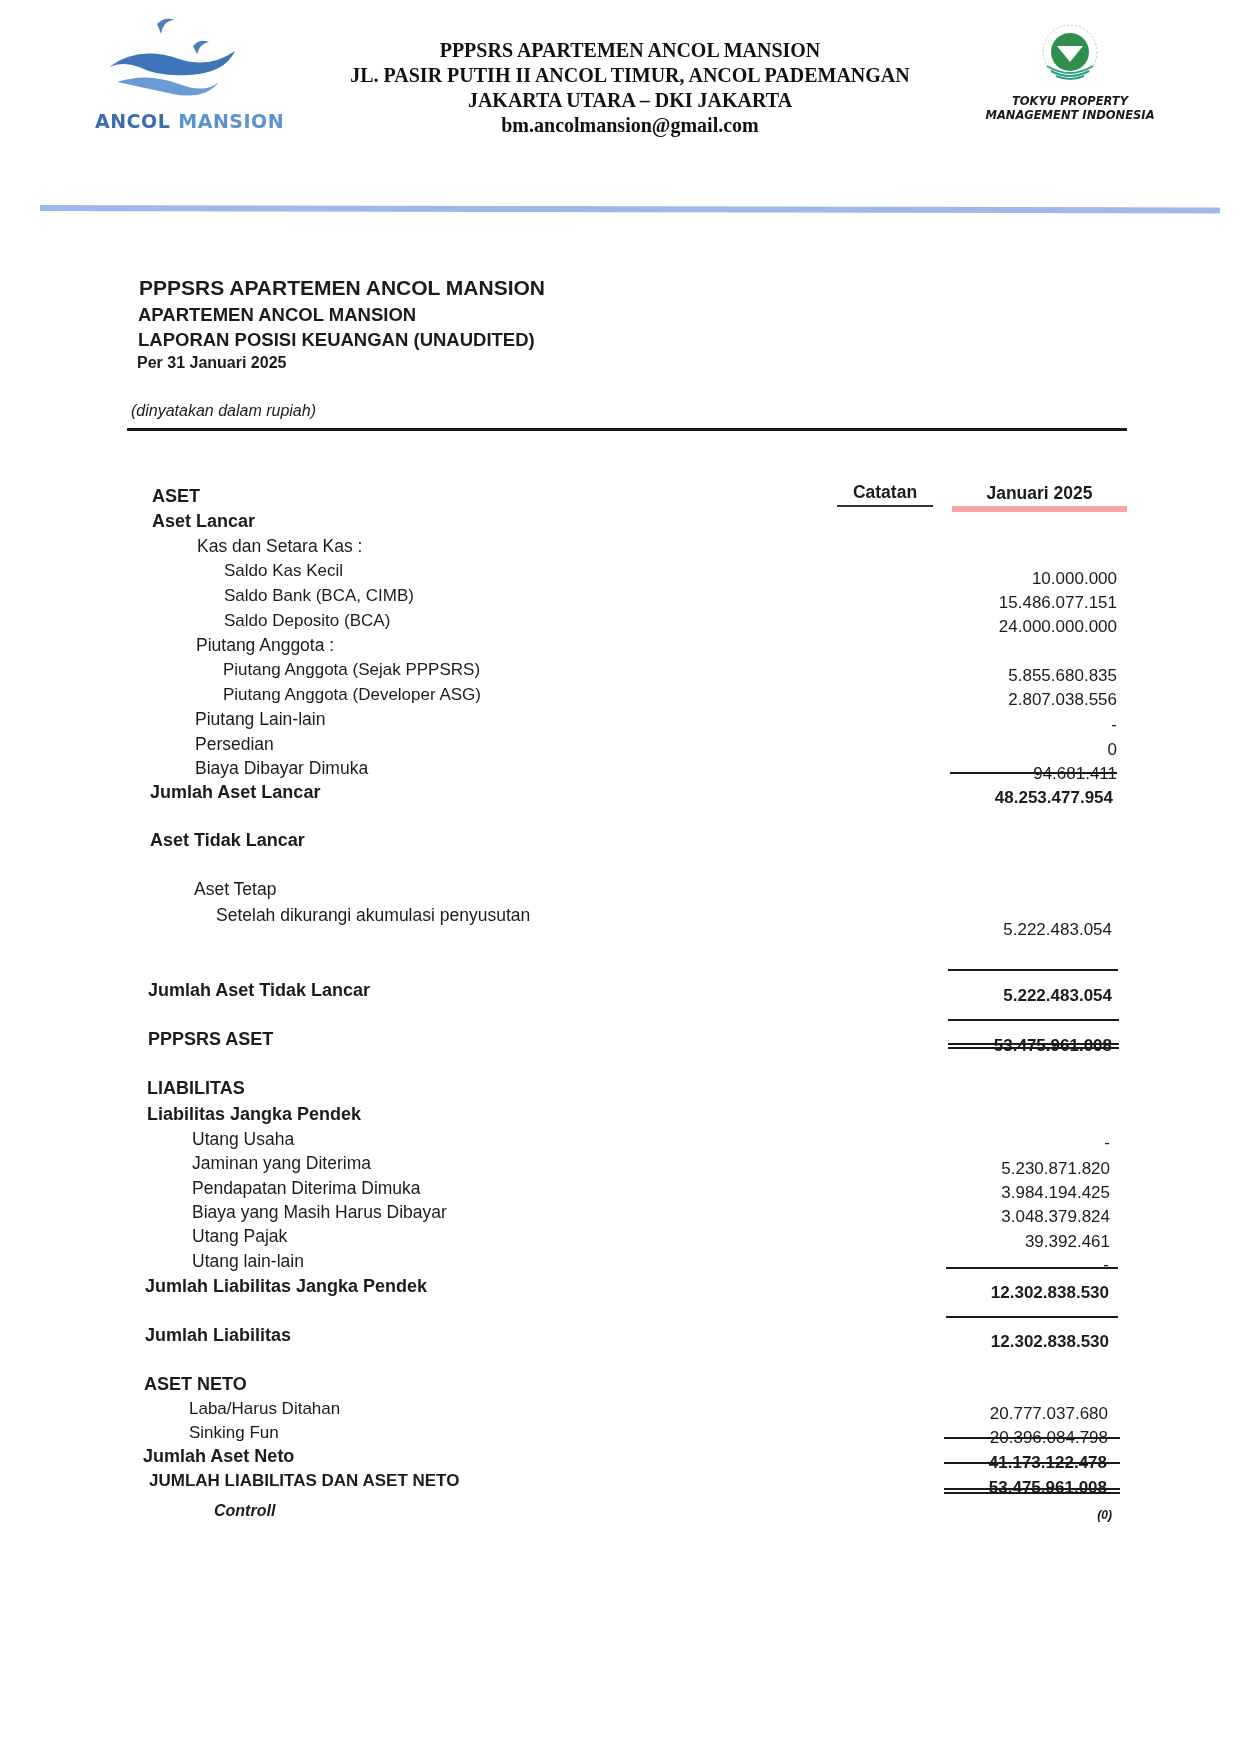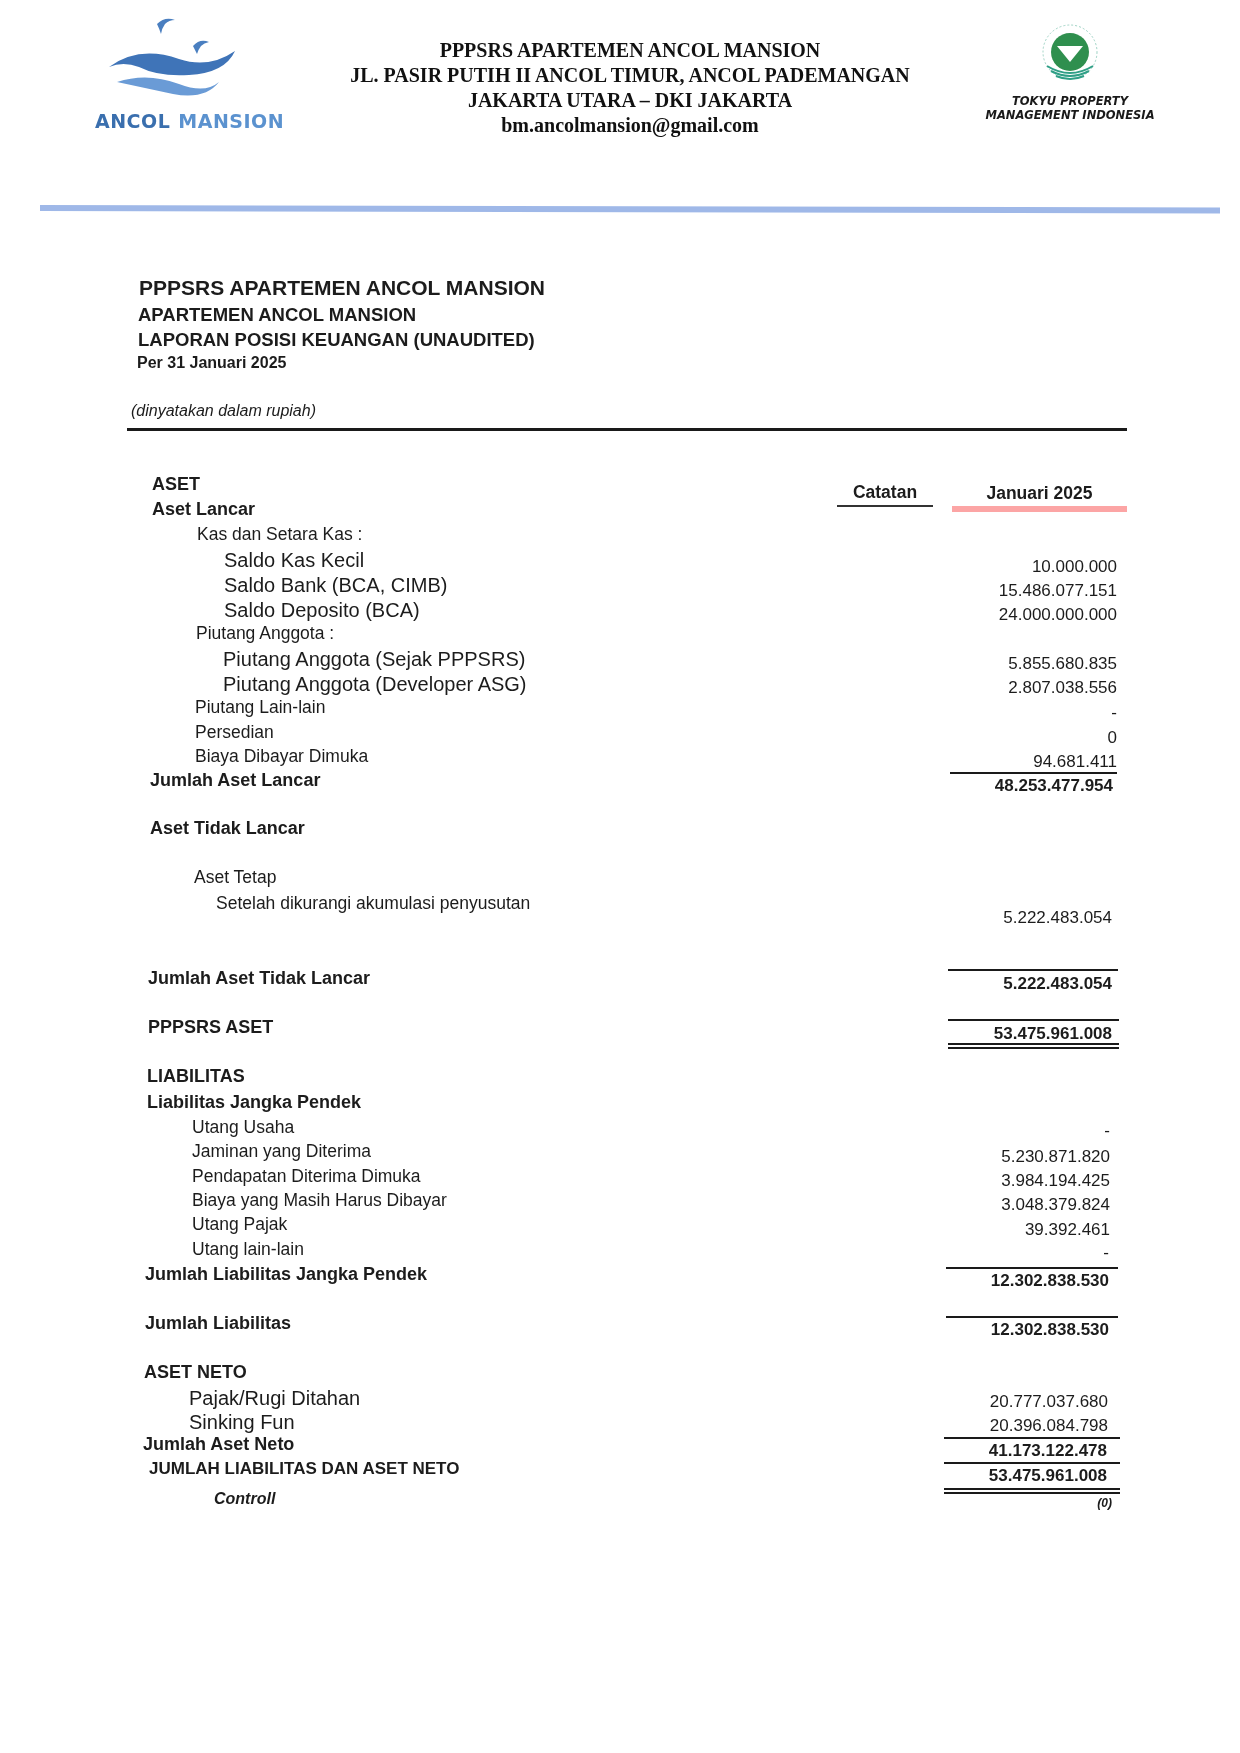--- a/index.html
+++ b/index.html
@@ -22,27 +22,27 @@
   .rep-sub2 { left: 138px; top: 329px; font-weight: bold; font-size: 18.5px; }
   .rep-date { left: 137px; top: 354px; font-weight: bold; font-size: 16px; }
   .rep-unit { left: 131px; top: 402px; font-style: italic; font-size: 16px; }
   .rule-black { left: 127px; top: 428px; width: 1000px; height: 3px; background: #1a1a1a; }
 
   .col-head { font-weight: bold; font-size: 17.5px; text-align: center; margin-top: 27px; }
   .col-catatan { left: 837px; top: 455px; width: 96px; border-bottom: 2px solid #333; padding-bottom: 2px; }
   .col-jan { left: 952px; top: 456px; width: 175px; border-bottom: 6px solid #fca5a5; padding-bottom: 2px; }
 
   
-  .row { position: absolute; left: 0; width: 1240px; height: 24px; }
+  .row { position: absolute; left: 0; width: 1240px; height: 24px; margin-top: 12px; }
   .lbl { position: absolute; white-space: nowrap; }
   .val { position: absolute; right: 123px; text-align: right; white-space: nowrap; font-size: 17px; }
   .b { font-weight: bold; }
   .lvl0 { font-size: 18px; font-weight: bold; }
   .lvl1 { font-size: 17.5px; }
-  .lvl2 { font-size: 20px; }
+  .lvl2 { font-size: 17px; }
   .val.b { font-size: 17px; }
 
   .line { position: absolute; height: 2px; background: #1a1a1a; }
   .dline { position: absolute; height: 6px; border-top: 2px solid #1a1a1a; border-bottom: 2px solid #1a1a1a; box-sizing: border-box; }
 
   .controll { font-style: italic; font-weight: bold; font-size: 16px; }
   .ctrl-val { font-style: italic; font-weight: bold; font-size: 12px; }
 </style>
 </head>
 <body>
@@ -203,21 +203,21 @@
 <div class="line" style="left:946px;top:1316px;width:172px"></div>
 <div class="row" style="top:1313px">
     <span class="lbl lvl0" style="left:145px">Jumlah Liabilitas</span>
     <span class="val b" style="top:7px;right:131px">12.302.838.530</span>
   </div>
 
 <div class="row" style="top:1362px">
     <span class="lbl lvl0" style="left:144px">ASET NETO</span>
   </div>
 <div class="row" style="top:1387px">
-    <span class="lbl lvl2" style="left:189px">Pajak/Rugi Ditahan</span>
+    <span class="lbl lvl2" style="left:189px">Laba/Harus Ditahan</span>
     <span class="val" style="top:5px;right:132px">20.777.037.680</span>
   </div>
 <div class="row" style="top:1411px">
     <span class="lbl lvl2" style="left:189px">Sinking Fun</span>
     <span class="val" style="top:5px;right:132px">20.396.084.798</span>
   </div>
 <div class="line" style="left:944px;top:1437px;width:176px"></div>
 <div class="row" style="top:1434px">
     <span class="lbl lvl0" style="left:143px">Jumlah Aset Neto</span>
     <span class="val b" style="top:7px;right:133px">41.173.122.478</span>

